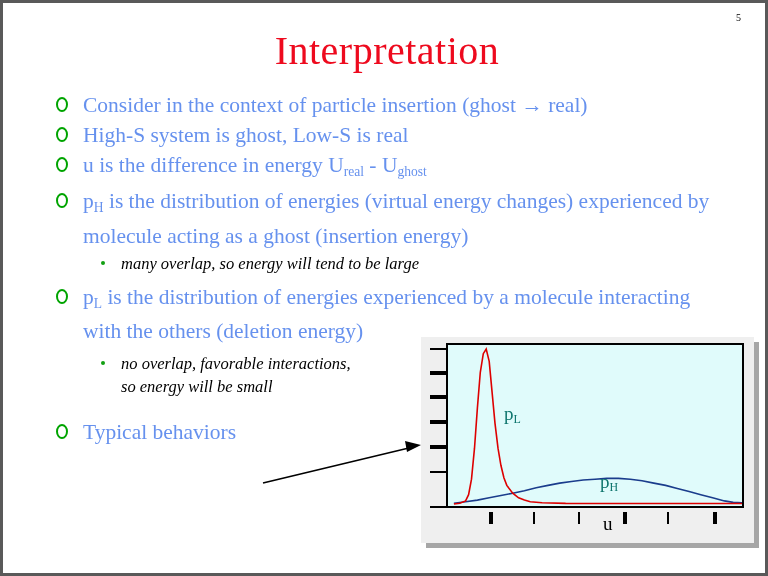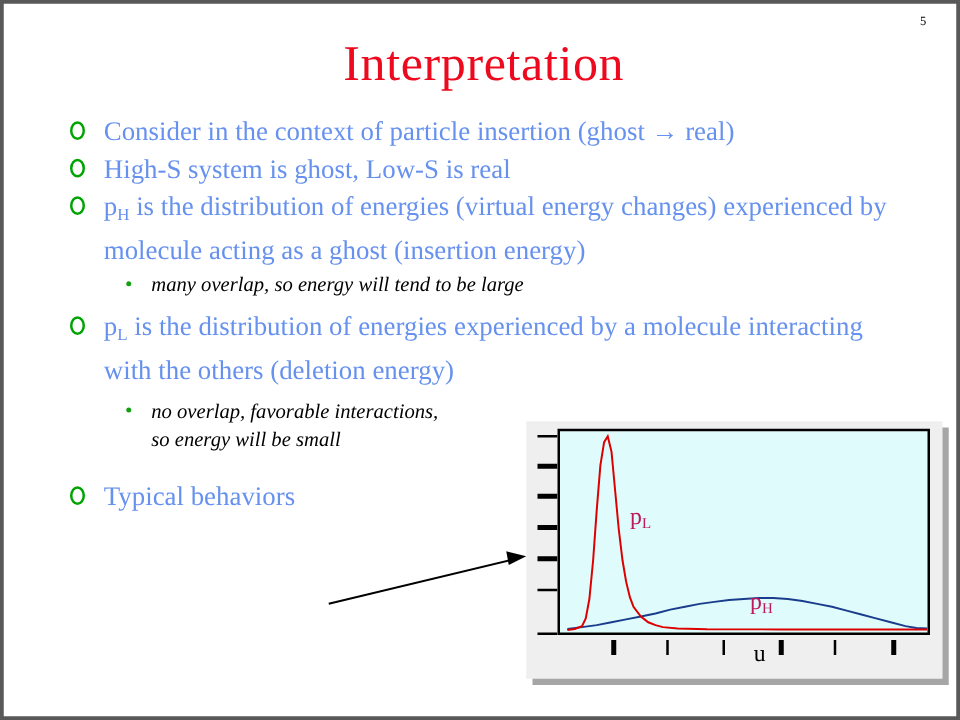--- a/index.html
+++ b/index.html
@@ -139,21 +139,21 @@
   #axis-x-label {
     position: absolute;
     left: 182px;
     top: 176px;
     font-size: 19px;
     color: #000000;
     font-family: "Liberation Serif", serif;
   }
   .curve-label {
     position: absolute;
-    color: #be185d;
+    color: #0f766e;
     font-size: 19px;
     font-family: "Liberation Serif", serif;
   }
   #label-pl { left: 56px; top: 58px; }
   #label-ph { left: 152px; top: 126px; }
   #arrow-svg {
     position: absolute;
     left: 250px;
     top: 428px;
   }
@@ -172,20 +172,24 @@
     <div class="b1">
       <span class="ring"></span>
       <span>Consider in the context of particle insertion (ghost → real)</span>
     </div>
 
     <div class="b1">
       <span class="ring"></span>
       <span>High-S system is ghost, Low-S is real</span>
     </div>
 
+    <div class="b1">
+      <span class="ring"></span>
+      <span>u is the difference in energy U</span><span class="sub">real</span><span> - U</span><span class="sub">ghost</span>
+    </div>
 
     <div class="b1">
       <span class="ring"></span>
       <span>p</span><span class="sub">H</span><span> is the distribution of energies (virtual energy changes) experienced by molecule acting as a ghost (insertion energy)</span>
     </div>
 
     <div class="b2">
       <span class="dot"></span>
       <span>many overlap, so energy will tend to be large</span>
     </div>

